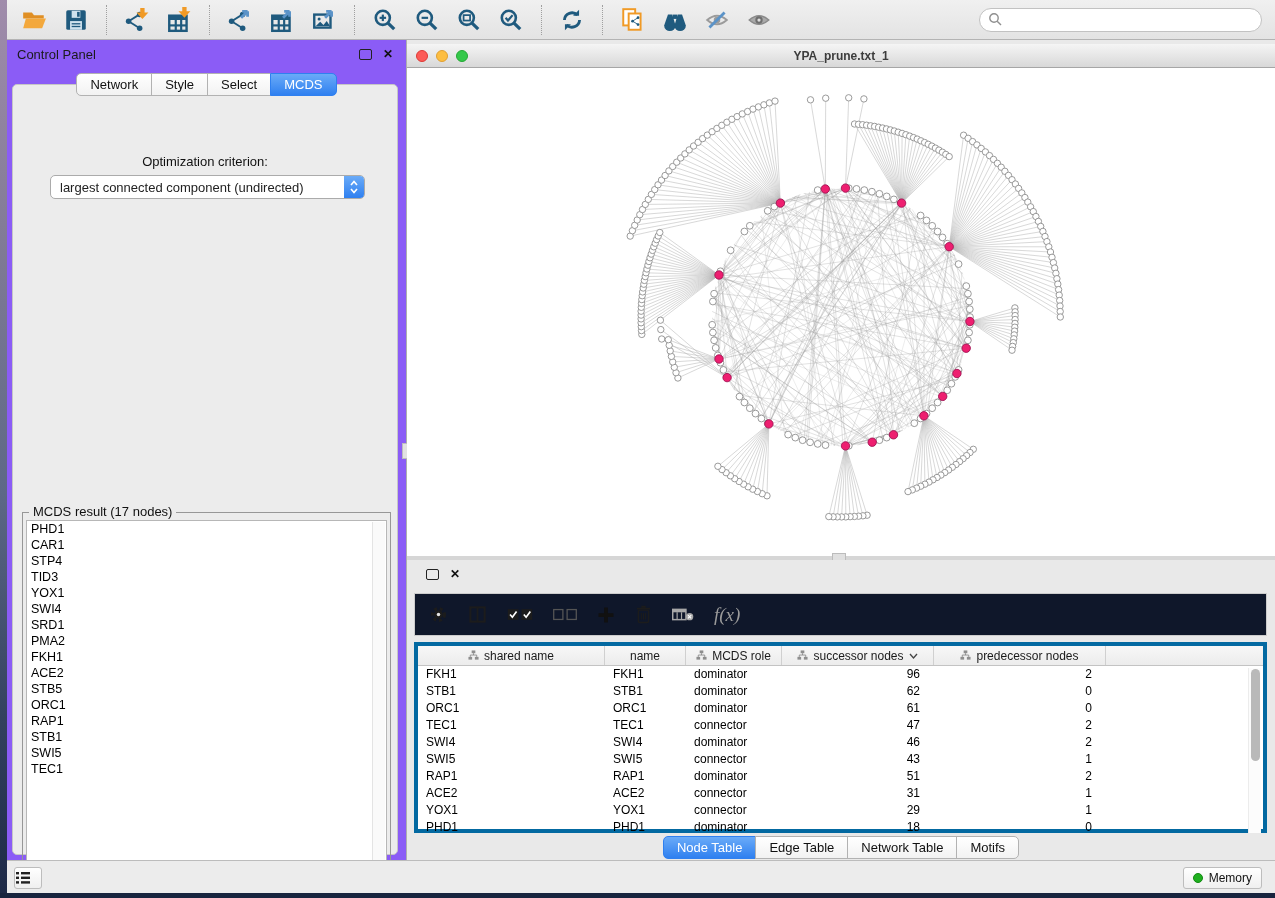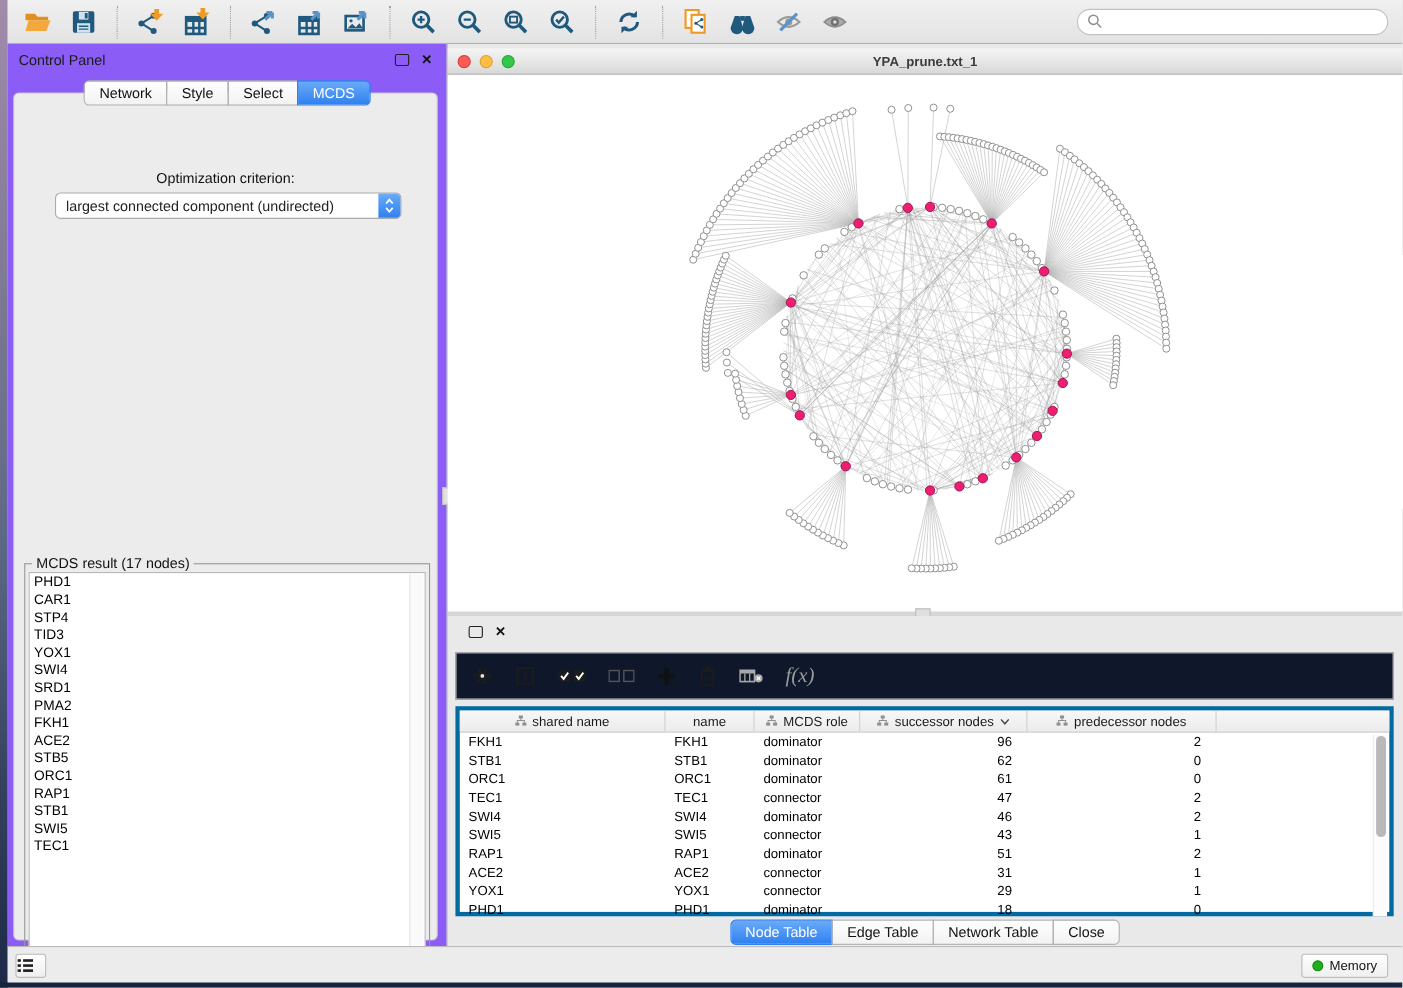--- a/index.html
+++ b/index.html
@@ -1248,21 +1248,21 @@
       </div>
     <div class="tscroll">
       <div class="tthumb"></div>
     </div>
   </div>
   <div class="tp-tabs">
       <div class="seg">
         <div class="tab sel">Node Table</div>
         <div class="tab">Edge Table</div>
         <div class="tab">Network Table</div>
-        <div class="tab">Close</div>
+        <div class="tab">Motifs</div>
       </div>
     </div>
 </div>
 
 <div class="statusbar">
   <div class="sb-btn sb-left">
     <svg width="16" height="14" viewBox="0 0 16 14">
       <rect x="1" y="1" width="3" height="2.4" fill="#222"></rect>
         <rect x="6" y="1" width="9" height="2.4" fill="#222"></rect>
       <rect x="1" y="5.6" width="3" height="2.4" fill="#222"></rect>

